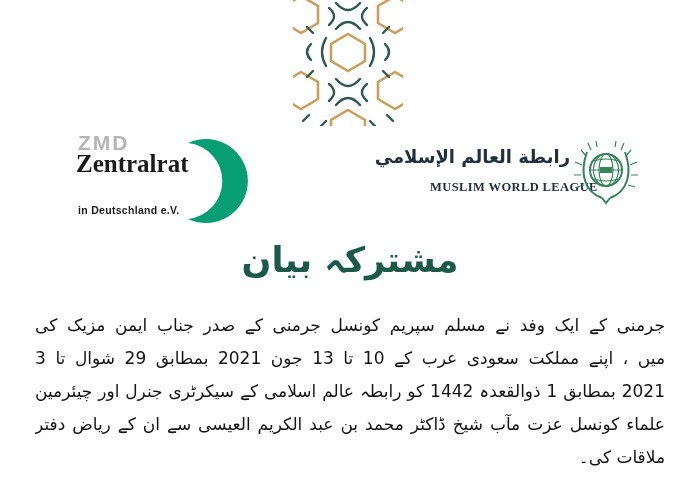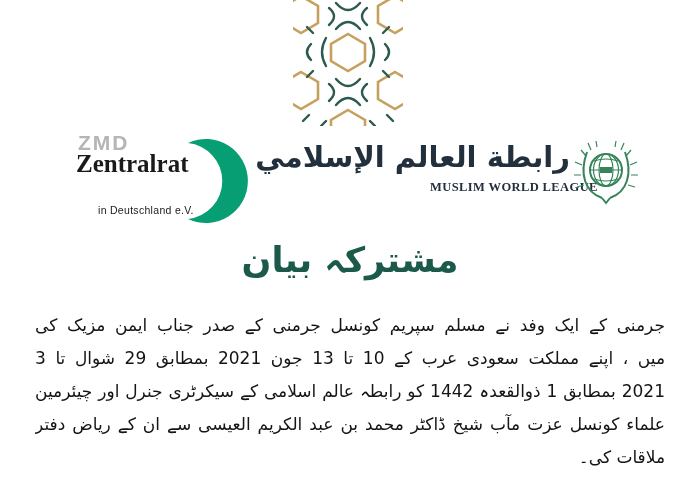--- a/index.html
+++ b/index.html
@@ -16,27 +16,27 @@
   #pattern-svg{position:absolute; left:293px; top:0; width:110px; height:126px;}
   #pattern-svg .gold{fill:none; stroke:var(--pattern-gold); stroke-width:2.6; stroke-linecap:round;}
   #pattern-svg .green{fill:none; stroke:var(--pattern-green); stroke-width:2.4; stroke-linecap:round;}
   
   .zmd-block{position:absolute; left:76px; top:132px; width:190px; height:100px;}
   .zmd-abbr{position:absolute; left:2px; top:0; font-family:"Liberation Sans",sans-serif;
     font-size:21px; font-weight:bold; letter-spacing:2px; color:var(--zmd-gray); line-height:21px;}
   .zmd-name{position:absolute; left:0; top:20px; font-family:"Liberation Serif",serif;
     font-size:25px; font-weight:bold; color:var(--ink); line-height:24px; white-space:nowrap; z-index:2;text-align:center;}
   .zmd-sub{position:absolute; left:2px; top:72px; font-family:"Liberation Sans",sans-serif;
-    font-size:10.5px; font-weight:normal; color:var(--ink); letter-spacing:0.3px; z-index:2;margin-left:20px;}
+    font-size:10.5px; font-weight:bold; color:var(--ink); letter-spacing:0.3px; z-index:2;}
   #crescent-svg{position:absolute; left:110px; top:1px; width:62px; height:96px; z-index:1;}
   #crescent-svg path{fill:var(--zmd-green);}
   
   .mwl-block{position:absolute; left:430px; top:140px; width:212px; height:70px;}
   .mwl-arabic{position:absolute; left:0; top:2px; width:140px; text-align:center;
-    font-size:29px; font-weight:bold; color:var(--mwl-navy); line-height:30px;
+    font-size:18px; font-weight:bold; color:var(--mwl-navy); line-height:30px;
     white-space:nowrap; direction:rtl;}
   .mwl-english{position:absolute; left:0; top:40px; width:140px; text-align:center;
     font-family:"Liberation Serif",serif; font-size:12.5px; font-weight:bold;
     letter-spacing:0.4px; color:var(--mwl-navy); white-space:nowrap;}
   #mwl-emblem-svg{position:absolute; left:142px; top:0; width:68px; height:66px;}
   #mwl-emblem-svg .g{fill:none; stroke:var(--mwl-green); stroke-width:2;}
   #mwl-emblem-svg .thin{fill:none; stroke:var(--mwl-green); stroke-width:1.2;}
   #mwl-emblem-svg .fillg{fill:var(--mwl-green); stroke:none;}
   
   .doc-title{position:absolute; left:0; top:220px; width:700px; height:80px; line-height:80px;

